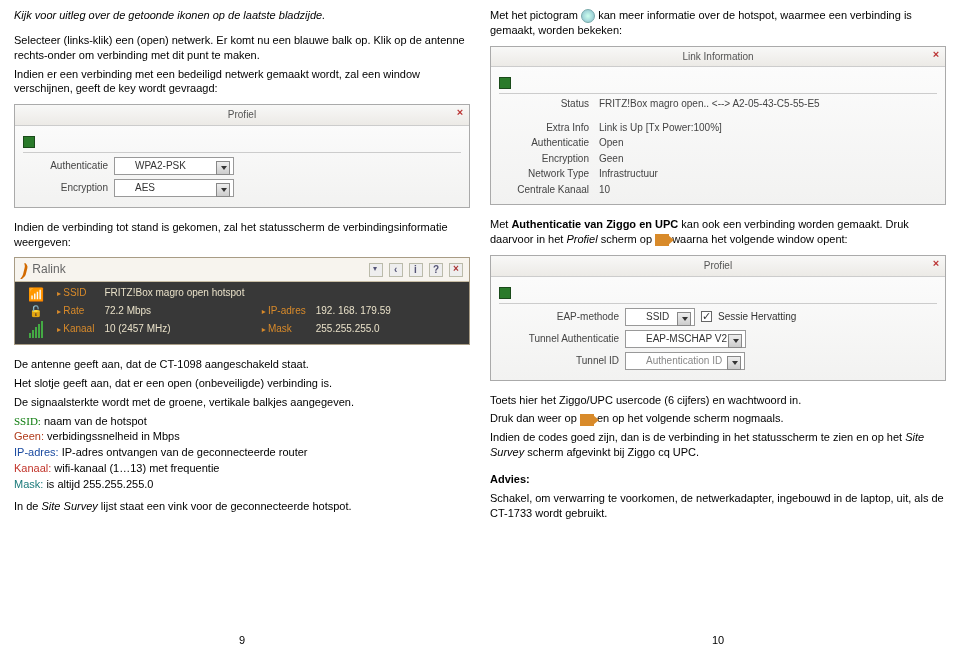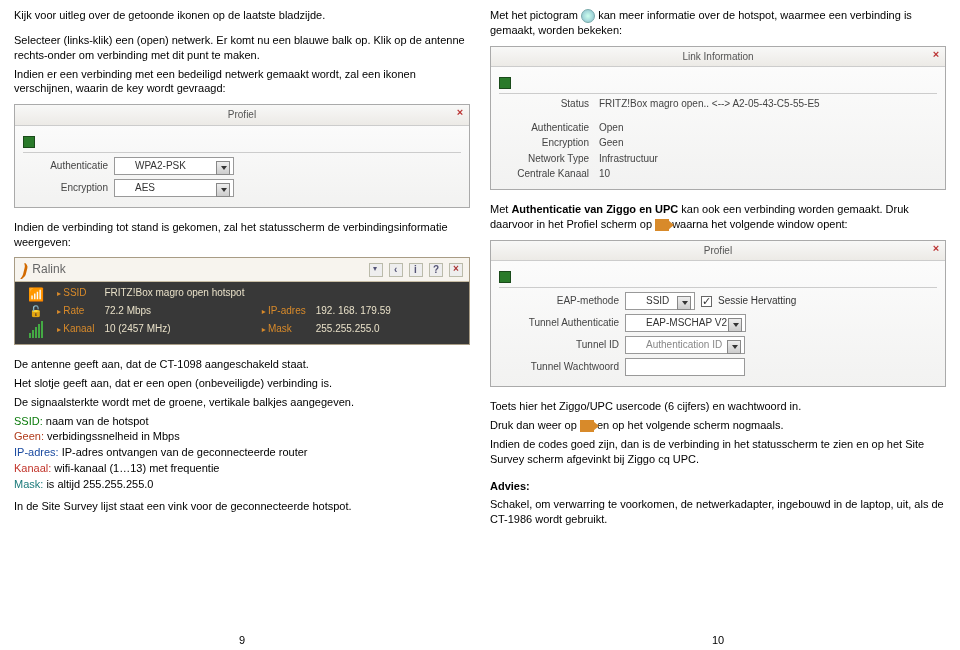--- a/index.html
+++ b/index.html
@@ -9,21 +9,21 @@
     color: #000;
     background: #fff;
     width: 960px;
     height: 650px;
     display: flex;
     gap: 20px;
     padding: 8px 14px 0 14px;
     line-height: 1.35;
   }
   .col { flex: 1; display: flex; flex-direction: column; }
-  .italic { }
+  .italic { font-style: italic; }
   .bold { font-weight: bold; }
   p { margin-bottom: 4px; }
 
   
   .win {
     border: 1px solid #aaa;
     background: linear-gradient(#fdfdfd,#f2f2f1);
     margin: 4px 0 12px 0;
     font-size: 10px;
     color: #333;
@@ -111,21 +111,21 @@
   .bars span:nth-child(5){height:17px}
   .antic { font-size:13px; }
   .lockic { font-size:11px; color:#d6c26a; }
   .kvgrid { display:grid; grid-template-columns: auto 1fr auto 1fr; column-gap:10px; row-gap:2px; flex:1;}
   .kv-k { color:#d88a2a; }
   .kv-k::before{ content:"▸ "; color:#d88a2a; font-size:8px;}
   .kv-v { color:#e8e0c8; }
 
   
   .defs .d { margin-bottom:1px; }
-  .ssid{color:#0a7a0a;} .rate{color:#b03a1a;} .ip{color:#1a4aa0;}
+  .ssid{color:#0a7a0a;font-family:Liberation Serif, serif;} .rate{color:#b03a1a;} .ip{color:#1a4aa0;}
   .kanaal{color:#c2342a;} .mask{color:#1a7a7a;}
 
   .pagenum { text-align:center; margin-top:auto; padding:6px 0 2px 0; font-size:11px;}
 
   .inline-icon {
     display:inline-block; width:14px; height:14px; vertical-align:middle;
     border:1px solid #7aa; border-radius:50%; background:radial-gradient(#cfe,#8bc);
     position:relative;
   }
   .inline-arrow {
@@ -139,21 +139,21 @@
   }
 </style>
 </head>
 <body>
 
 <div class="col">
 
   <p class="italic">Kijk voor uitleg over de getoonde ikonen op de laatste bladzijde.</p>
   <div style="height:6px"></div>
   <p>Selecteer (links-klik) een (open) netwerk. Er komt nu een blauwe balk op. Klik op de antenne rechts-onder om verbinding met dit punt te maken.</p>
-  <p>Indien er een verbinding met een bedeiligd netwerk gemaakt wordt, zal een ikonen verschijnen, waarin de key wordt gevraagd:</p>
+  <p>Indien er een verbinding met een bedeiligd netwerk gemaakt wordt, zal een window verschijnen, geeft de key wordt gevraagd:</p>
 
   <div class="win">
     <div class="titlebar">
       <span>Profiel</span>
       <span class="close">×</span>
     </div>
     <div class="body">
       <div class="row">
         <span class="sqicon"></span>
       </div>
@@ -246,20 +246,24 @@
       <div class="row">
           <span class="sqicon"></span>
         </div>
       <div class="line"></div>
       <div class="vrow">
           <span class="lbl2">Status</span>
           <span class="val2">FRITZ!Box magro open.. &lt;--&gt; A2-05-43-C5-55-E5</span>
         </div>
       <div style="height:6px"></div>
       <div class="vrow">
+          <span class="lbl2">Extra Info</span>
+          <span class="val2">Link is Up  [Tx Power:100%]</span>
+        </div>
+      <div class="vrow">
           <span class="lbl2">Authenticatie</span>
           <span class="val2">Open</span>
         </div>
       <div class="vrow">
           <span class="lbl2">Encryption</span>
           <span class="val2">Geen</span>
         </div>
       <div class="vrow">
           <span class="lbl2">Network Type</span>
           <span class="val2">Infrastructuur</span>
@@ -294,34 +298,30 @@
         <span>Sessie Hervatting</span>
       </div>
       <div class="row">
         <span class="lbl" style="width:120px">Tunnel Authenticatie</span>
         <span class="sel">EAP-MSCHAP V2</span>
       </div>
       <div class="row">
         <span class="lbl" style="width:120px">Tunnel ID</span>
         <span class="sel" style="color:#888">Authentication ID</span>
       </div>
-      <div class="row">
-        <span class="lbl" style="width:120px">Tunnel Wachtwoord</span>
-        <span class="input"></span>
-      </div>
     </div>
   </div>
 
   <p>Toets hier het Ziggo/UPC usercode (6 cijfers) en wachtwoord in.</p>
   <p>
     <span>Druk dan weer op </span>
     <span class="inline-arrow"></span>
     <span> en op het volgende scherm nogmaals.</span>
   </p>
   <p>
     <span>Indien de codes goed zijn, dan is de verbinding in het statusscherm te zien en op het </span><span class="italic">Site Survey</span><span> scherm afgevinkt bij Ziggo cq UPC.</span>
   </p>
   <div style="height:8px"></div>
   <p class="bold">Advies:</p>
-  <p>Schakel, om verwarring te voorkomen, de netwerkadapter, ingebouwd in de laptop, uit, als de CT-1986 wordt gebruikt.</p>
+  <p>Schakel, om verwarring te voorkomen, de netwerkadapter, ingebouwd in de laptop, uit, als de CT-1733 wordt gebruikt.</p>
 
   <div class="pagenum">10</div>
 </div>
 
 </body></html>

